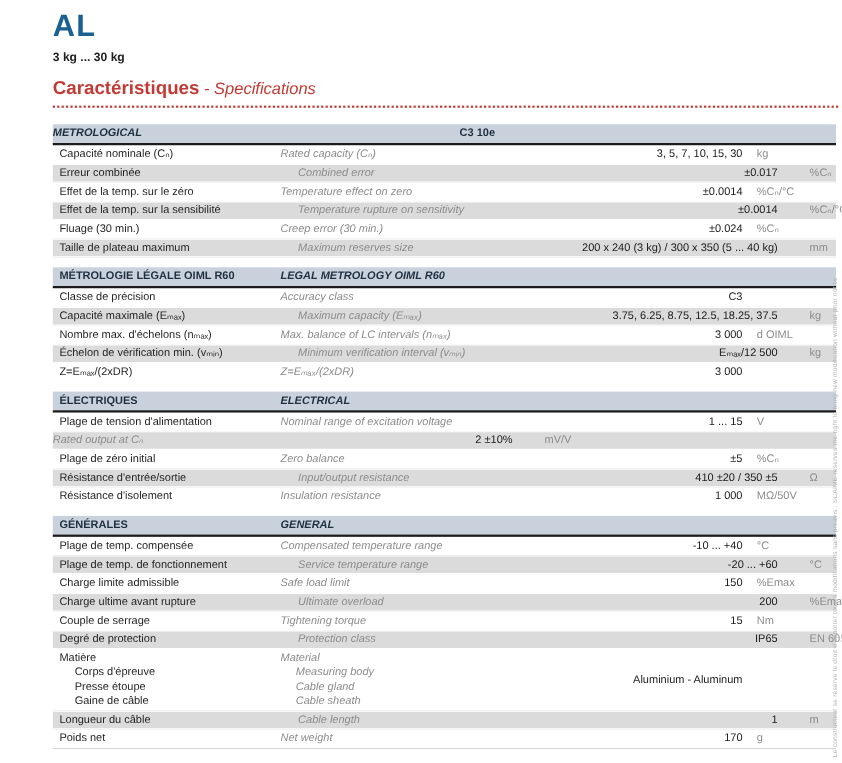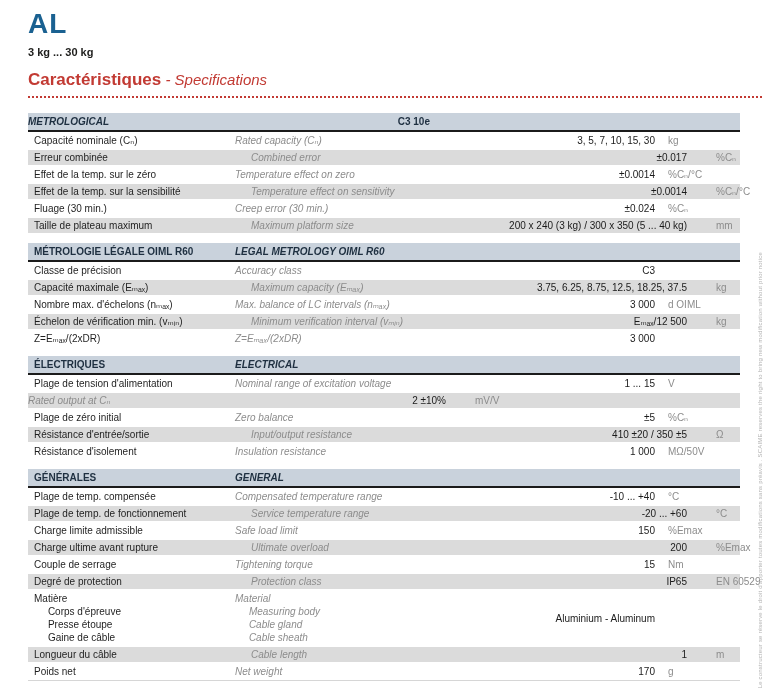--- a/index.html
+++ b/index.html
@@ -3,21 +3,21 @@
 <meta charset="utf-8">
 <title>AL Specification Sheet</title>
 <style>
   html,body { margin:0; padding:0; }
   body {
     width:765px; height:694px; background:#ffffff;
     font-family:"Liberation Sans","DejaVu Sans",sans-serif;
     position:relative; overflow:hidden;
     -webkit-font-smoothing:antialiased;
   }
-  .page { position:absolute; inset:0; }
+  .page { position:absolute; inset:0;margin-left:20px; }
 
   .product-title {
     position:absolute; left:28px; top:8px;
     font-size:28px; font-weight:bold; color:#1a6191; letter-spacing:1px;
   }
   .capacity-range {
     position:absolute; left:28px; top:46px;
     font-size:11px; font-weight:bold; color:#1d1d1b;
   }
   .sec-title {
@@ -89,33 +89,33 @@
           <span class="cell unit-cell">%Cₙ</span>
         </div>
         <div class="row">
           <span class="cell fr-cell">Effet de la temp. sur le zéro</span>
           <span class="cell en-cell">Temperature effect on zero</span>
           <span class="cell val-cell">±0.0014</span>
           <span class="cell unit-cell">%Cₙ/°C</span>
         </div>
         <div class="row alt">
           <span class="cell fr-cell">Effet de la temp. sur la sensibilité</span>
-          <span class="cell en-cell">Temperature effect on sensitivity</span>
+          <span class="cell en-cell">Temperature rupture on sensitivity</span>
           <span class="cell val-cell">±0.0014</span>
           <span class="cell unit-cell">%Cₙ/°C</span>
         </div>
         <div class="row">
           <span class="cell fr-cell">Fluage (30 min.)</span>
           <span class="cell en-cell">Creep error (30 min.)</span>
           <span class="cell val-cell">±0.024</span>
           <span class="cell unit-cell">%Cₙ</span>
         </div>
         <div class="row alt">
           <span class="cell fr-cell">Taille de plateau maximum</span>
-          <span class="cell en-cell">Maximum platform size</span>
+          <span class="cell en-cell">Maximum reserves size</span>
           <span class="cell val-cell">200 x 240 (3 kg) / 300 x 350 (5 ... 40 kg)</span>
           <span class="cell unit-cell">mm</span>
         </div>
       </div>
       <div class="section">
         <div class="shead">
           <span class="h-fr">MÉTROLOGIE LÉGALE OIML R60</span>
           <span class="h-en">LEGAL METROLOGY OIML R60</span>
           <span class="h-val"></span>
           <span class="h-unit"></span>

